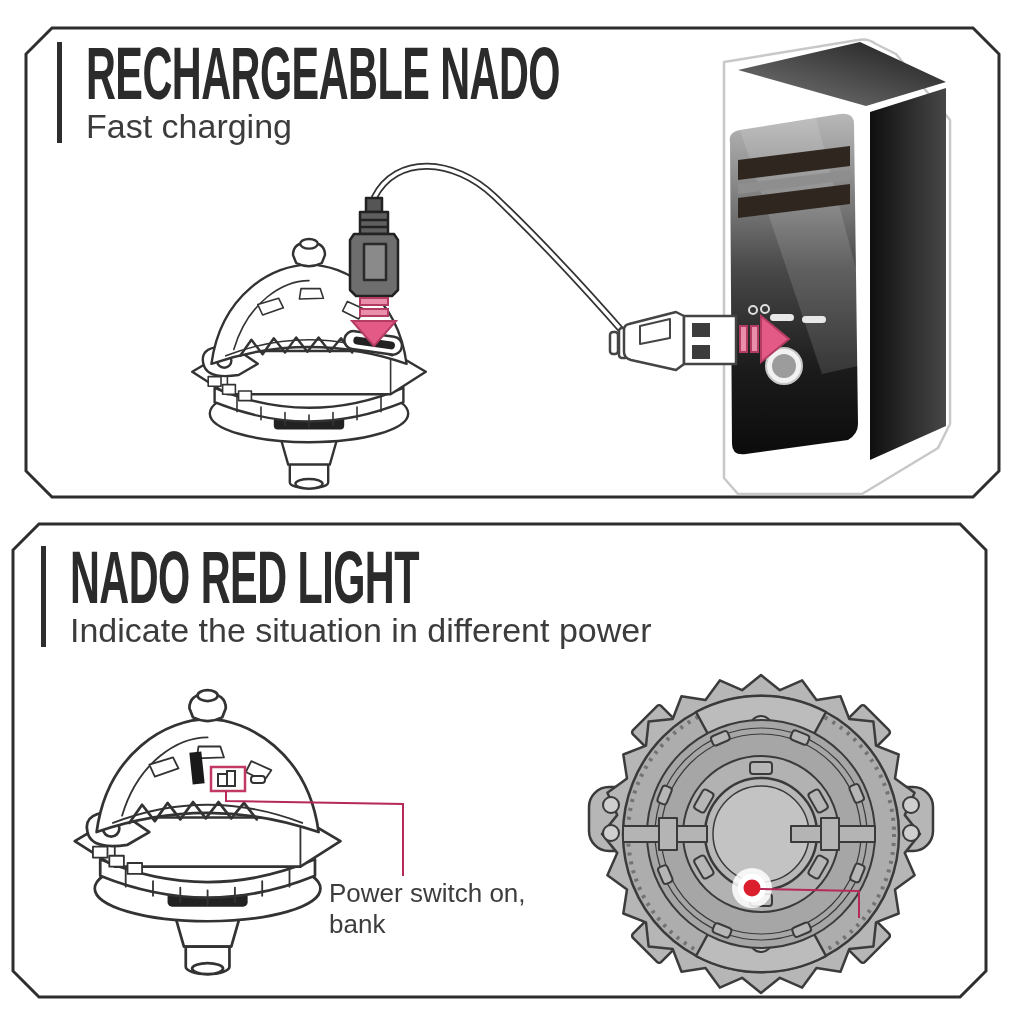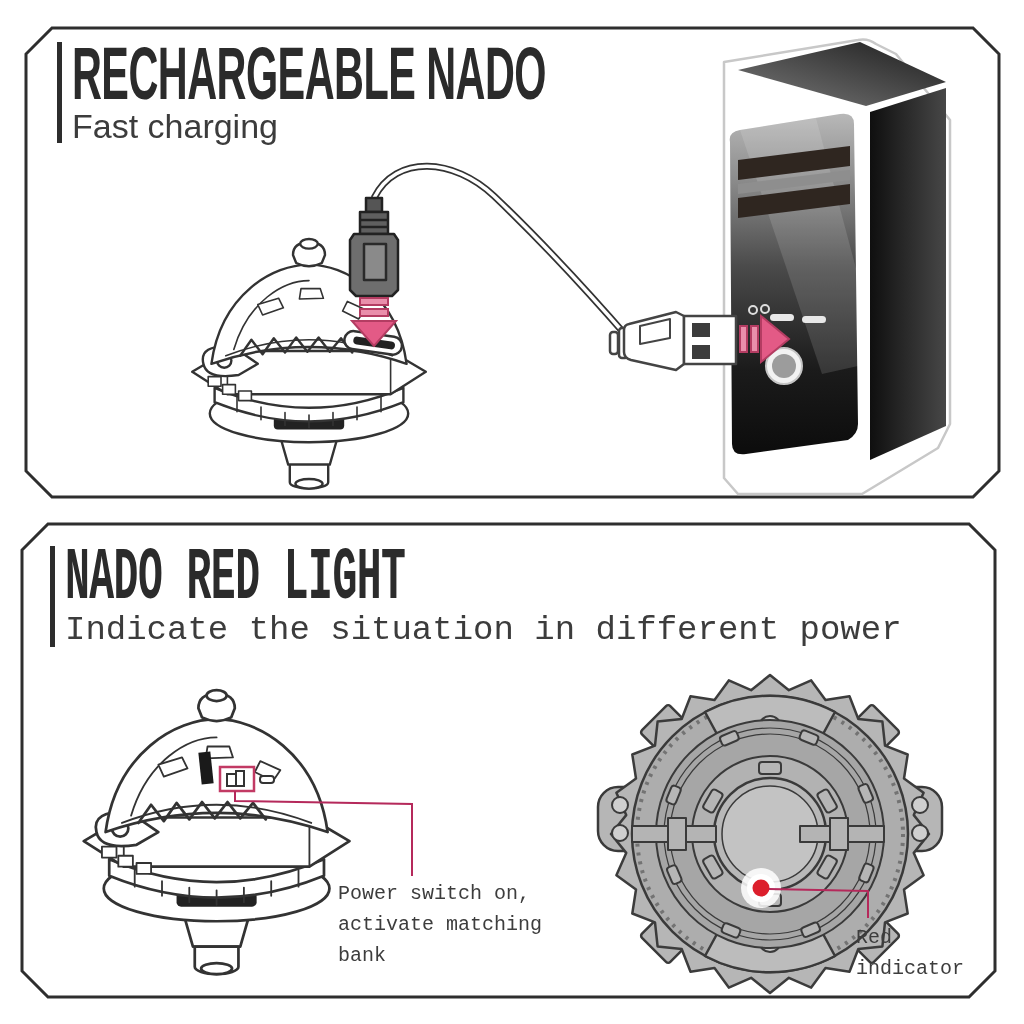--- a/index.html
+++ b/index.html
@@ -1,23 +1,23 @@
 <!DOCTYPE html>
 <html><head>
 <meta charset="utf-8">
 <style>
   html,body{margin:0;padding:0;background:#ffffff;}
   body{width:1024px;height:1024px;position:relative;font-family:"Liberation Sans",sans-serif;overflow:hidden;}
   .panel{position:absolute;}
   .scene{position:absolute;left:0;top:0;}
-  .titleblock{position:absolute;border-left:5px solid #2d2d2d;padding-left:10px;}
+  .titleblock{position:absolute;border-left:5px solid #2d2d2d;padding-left:24px;}
   .title{font-weight:bold;font-size:74px;line-height:64px;letter-spacing:-1px;color:#2b2b2b;
          transform:scaleX(0.56);transform-origin:0 0;white-space:nowrap;}
   .sub{font-size:34px;line-height:34px;color:#3c3c3c;white-space:nowrap;margin-top:3px;}
-  .label{position:absolute;font-size:20px;line-height:31px;color:#3d3d3d;}
+  .label{position:absolute;font-size:26px;line-height:31px;color:#3d3d3d;}
   .label span{display:block;}
 </style>
 </head>
 <body>
 
 <svg width="0" height="0" style="position:absolute" aria-hidden="true">
   <defs>
     <g id="gyro-side" fill="#fff" stroke="#333" stroke-width="3" stroke-linejoin="round" stroke-linecap="round">
 
       <path d="M122 250 L198 250 L186 292 L134 292 Z"></path>
@@ -139,21 +139,21 @@
       <polygon points="737,290 737,336 765,313" fill="#e35a86"></polygon>
     </g>
   </svg>
 
   <div class="titleblock" style="left:33px;top:16px;">
     <div class="title">RECHARGEABLE NADO</div>
     <div class="sub">Fast charging</div>
   </div>
 </section>
 
-<section class="panel" style="left:20px;top:522px;width:977px;height:477px;font-family:Liberation Mono, monospace;">
+<section class="panel" style="left:11px;top:522px;width:977px;height:477px;">
   <svg class="scene" width="977" height="477" viewBox="0 0 977 477">
 
     <polygon points="28,2 949,2 975,28 975,449 949,475 28,475 2,449 2,28" fill="#ffffff" stroke="#2e2e2e" stroke-width="3"></polygon>
 
     <g>
       <use href="#gyro-side" transform="translate(51,159) scale(0.91)"></use>
       <rect x="180" y="230" width="12" height="32" fill="#1a1a1a" transform="rotate(-6 186 246)"></rect>
       <g>
         <rect x="207" y="252" width="17" height="12" fill="#ffffff" stroke="#333" stroke-width="2"></rect>
         <rect x="216" y="249" width="8" height="15" fill="#ffffff" stroke="#333" stroke-width="2"></rect>
@@ -234,21 +234,16 @@
     </g>
   </svg>
 
   <div class="titleblock" style="left:30px;top:24px;">
     <div class="title">NADO RED LIGHT</div>
     <div class="sub">Indicate the situation in different power</div>
   </div>
 
   <div class="label" style="left:318px;top:356px;">
     <span>Power switch on,</span>
-    <span>activate matching</span>
     <span>bank</span>
   </div>
 
-  <div class="label" style="left:836px;top:400px;">
-    <span>Red</span>
-    <span>indicator</span>
-  </div>
 </section>
 
 </body></html>

